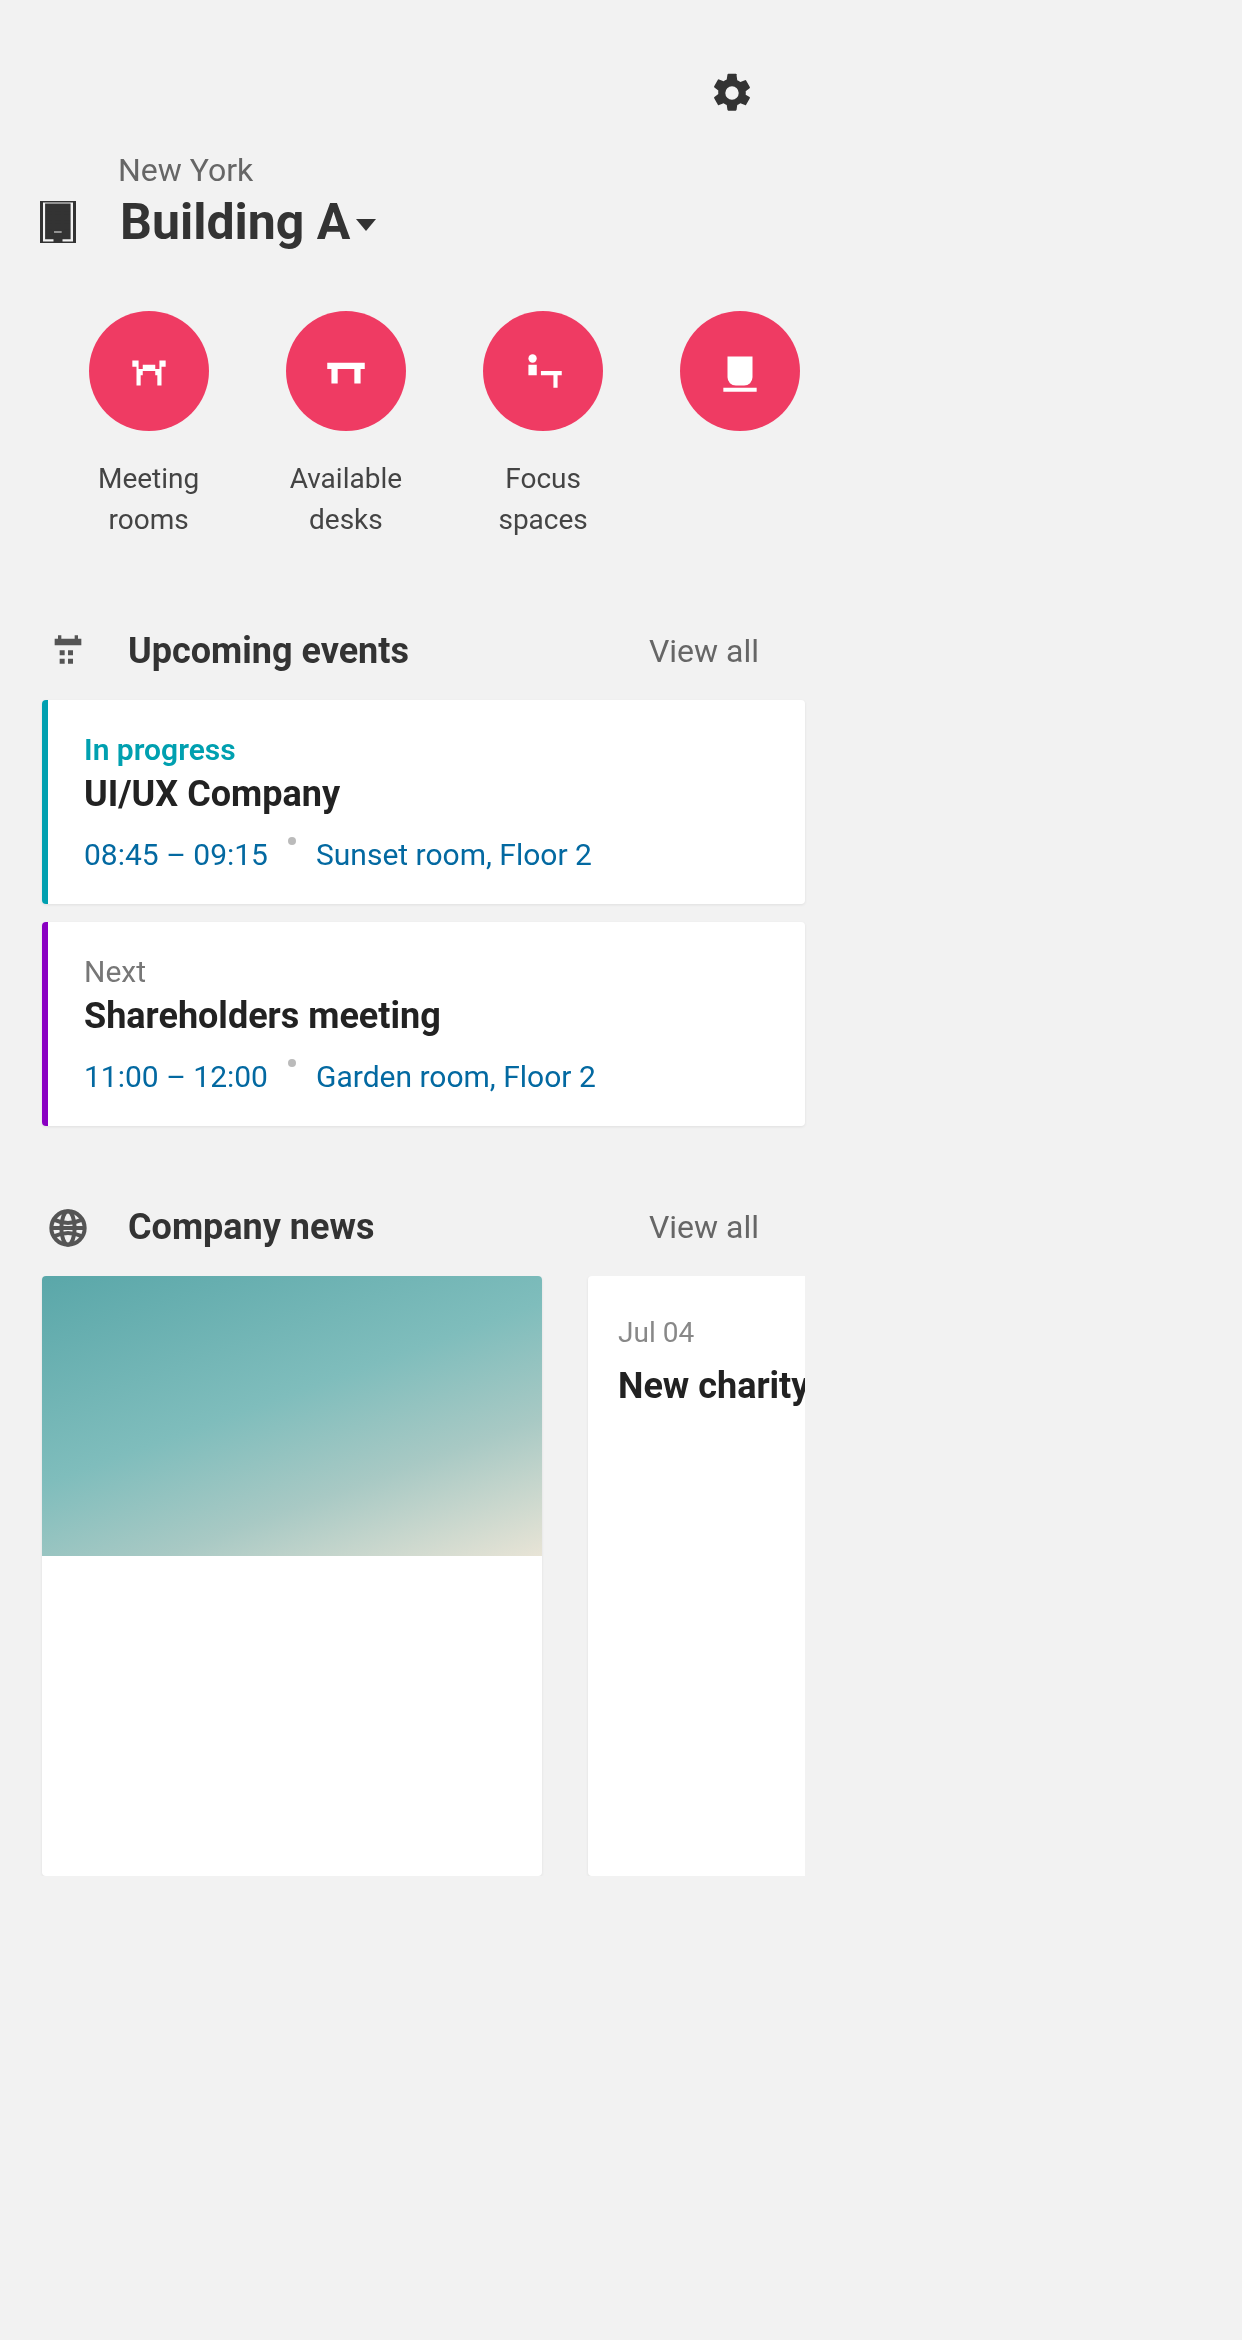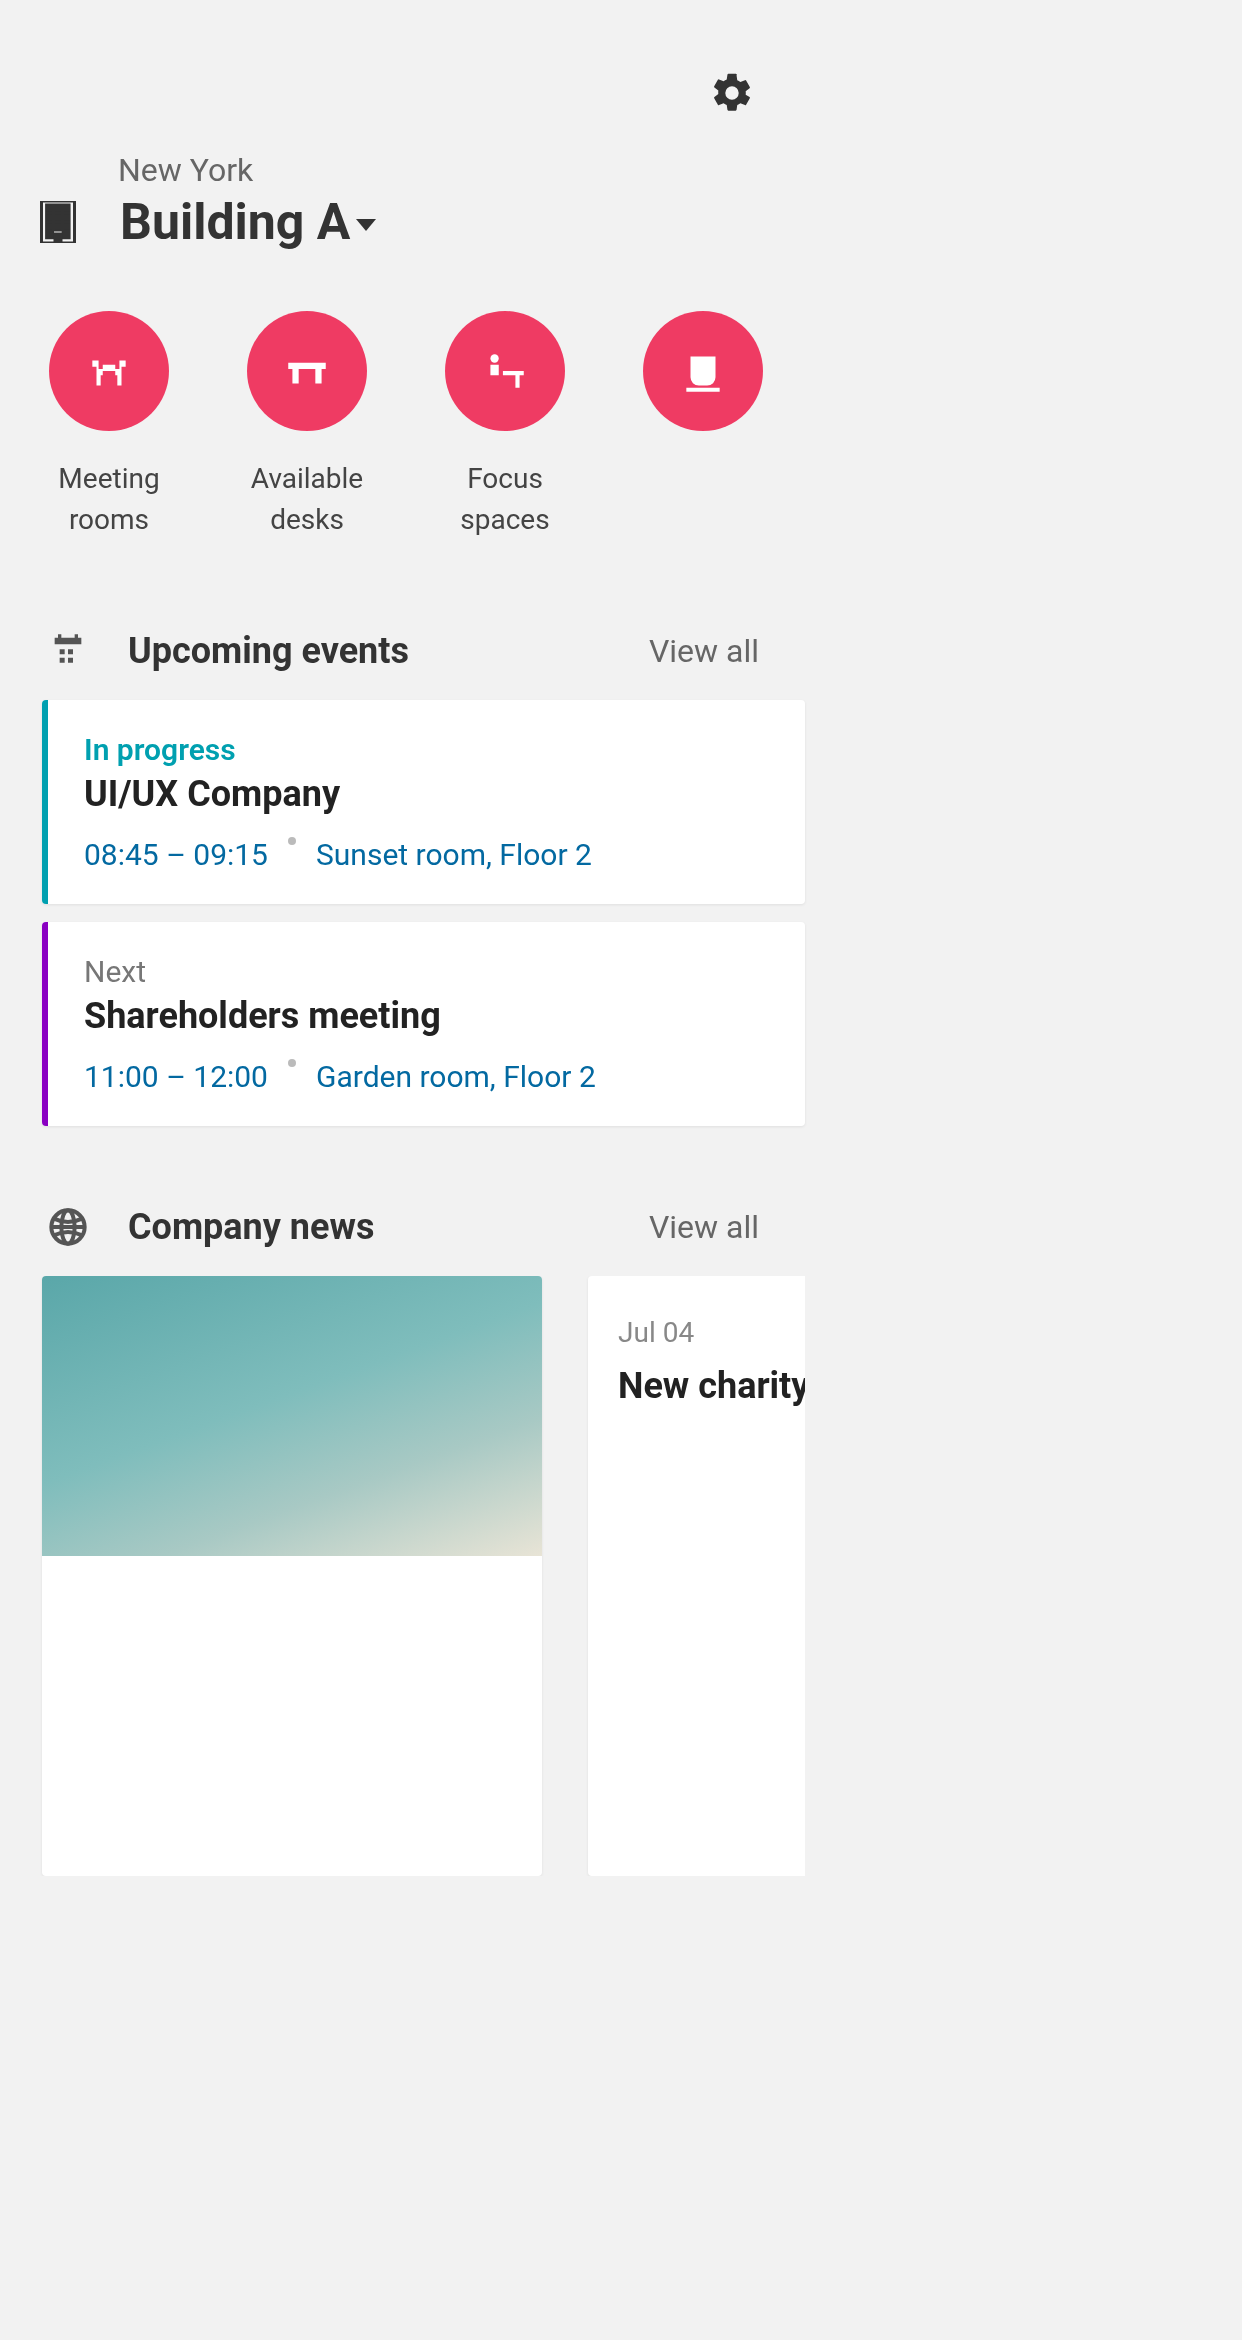--- a/index.html
+++ b/index.html
@@ -61,21 +61,21 @@
       height: 0;
       border-left: 10px solid transparent;
       border-right: 10px solid transparent;
       border-top: 12px solid #333;
       margin-top: 6px;
     }
     .quick-row {
       display: flex;
       justify-content: flex-start;
       gap: 68px;
-      padding-left: 44px;
+      padding-left: 84px;
       margin-bottom: 90px;
     }
     .quick-item {
       display: flex;
       flex-direction: column;
       align-items: center;
       width: 130px;
       cursor: pointer;
     }
     .quick-circle {
@@ -98,21 +98,21 @@
     }
     .section-header {
       display: flex;
       justify-content: space-between;
       align-items: center;
       padding: 0 46px 0 48px;
       margin-bottom: 28px;
     }
     .section-left {
       display: flex;
-      align-items: center;
+      align-items: flex-end;
       gap: 40px;
     }
     .section-icon {
       width: 40px;
       height: 40px;
       color: #555;
     }
     .section-title {
       font-size: 36px;
       font-weight: 700;

